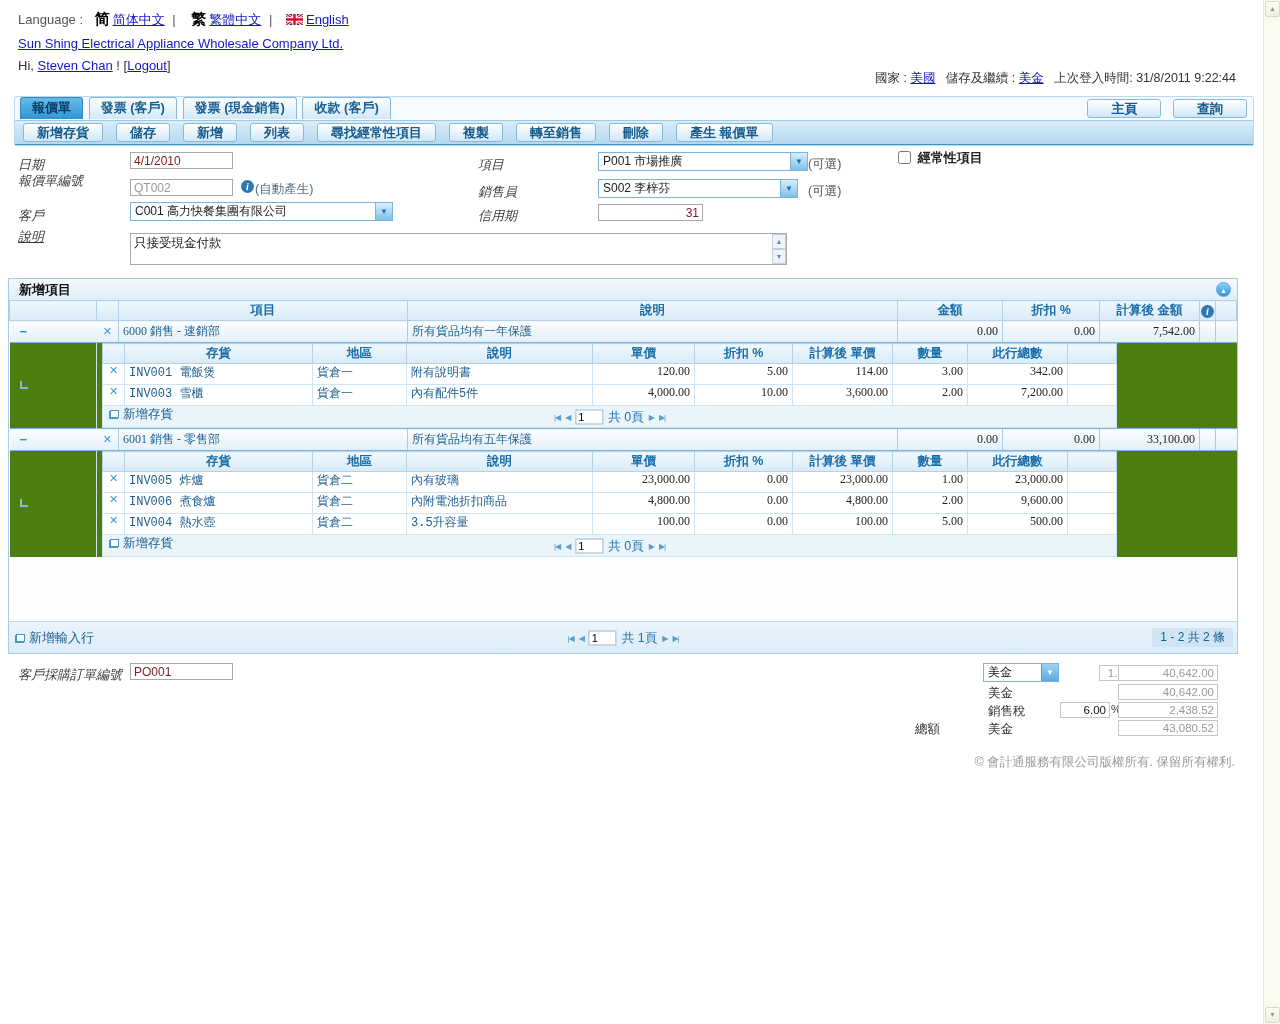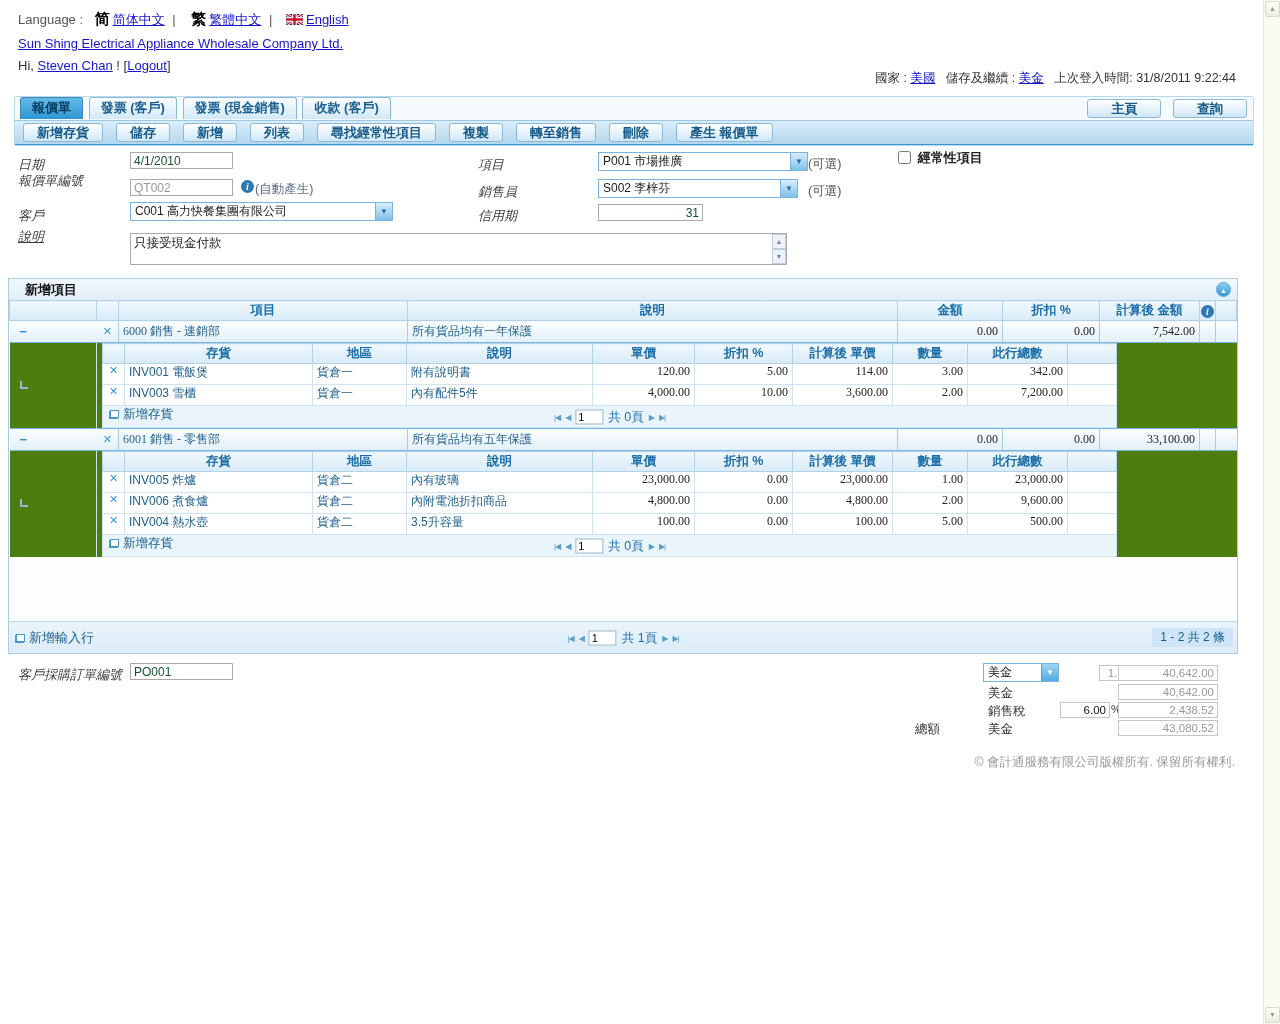--- a/index.html
+++ b/index.html
@@ -36,42 +36,42 @@
   .toolbar-row { height:25px; background:linear-gradient(#d9edf9,#b5d8ef);
          border-top:1px solid #9fc8e2; border-bottom:1px solid #3a96ce;
          display:flex; align-items:center; gap:13px; padding-left:8px; }
   .tb-btn { display:inline-block; height:19px; line-height:17px; padding:0 13px; text-align:center;
          font-weight:bold; font-size:13px; color:#155a8a; background:linear-gradient(#ffffff,#cfe7f6);
          border:1px solid #8cb8d8; border-radius:3px; cursor:pointer; white-space:nowrap; }
 
   
   .flabel { position:absolute; color:#3c3c3c;font-style:italic; }
   .tinput { position:absolute; border:1px solid #a9a9a9; height:17px; font-size:12px; padding:0 3px;
-            color:#14532d; background:#fff; font-family:inherit; }
+            color:#7f1d1d; background:#fff; font-family:inherit; }
   .tinput.ro { color:#999; }
   .combo { position:absolute; height:19px; border:1px solid #7ab4de; background:#fff; display:flex; cursor:pointer; }
   .combo-text { flex:1; font-size:12px; line-height:17px; padding:0 4px; color:#222; white-space:nowrap; overflow:hidden; }
   .combo-btn { width:17px; background:linear-gradient(#d9eefb,#7fc0ea); border-left:1px solid #7ab4de;
                color:#1d6fae; font-size:8px; line-height:17px; text-align:center; }
   .hint { position:absolute; color:#555; font-size:12.5px; }
   .info-ic { display:inline-block; width:13px; height:13px; border-radius:50%; background:#2d77b3;
              color:#fff; font:italic bold 10px/13px "Liberation Serif",serif; text-align:center; }
   .desc-wrap { position:absolute; left:130px; top:233px; width:657px; height:32px;
                border:1px solid #a9a9a9; background:#fff; }
   .desc-area { width:640px; height:30px; border:none; resize:none; font-family:inherit; font-size:12.5px;
                padding:1px 3px; color:#222; outline:none; overflow:hidden; }
   .spinners { position:absolute; right:0; top:0; width:14px; height:30px; }
   .spin { display:block; width:14px; height:15px; background:#edf3f9; border:1px solid #bcd0e0;
           color:#6b8ba3; font-size:7px; line-height:13px; text-align:center; }
   .chk-row { position:absolute; left:898px; top:149px; font-weight:bold; color:#222; }
   .chk-row input { vertical-align:-2px; margin-right:3px; }
 
   
   .panel { position:absolute; left:8px; top:278px; width:1230px; border:1px solid #a9cce4; background:#fdfeff; }
-  .panel-title { position:relative; height:21px; line-height:21px; padding-left:16px; font-weight:bold;
+  .panel-title { position:relative; height:21px; line-height:21px; padding-left:10px; font-weight:bold;
                  color:#111; background:linear-gradient(#f2f9fd,#e0eef8); }
   .collapse-btn { position:absolute; right:6px; top:3px; width:15px; height:15px; border-radius:50%;
                  background:linear-gradient(#8fd0f2,#3096d3); color:#fff; font-size:7px; line-height:15px;
                  text-align:center; cursor:pointer; border:1px solid #5aa6d6; }
   table { border-collapse:collapse; table-layout:fixed; }
   .outer-t { width:1228px; }
   .outer-t th { height:20px; background:linear-gradient(#f0f8fd,#d8ebf8); color:#1a6da8;
                 font-size:12.5px; font-weight:bold; border:1px solid #b3d2e8; }
   .grow td { height:22px; background:linear-gradient(#fbfdfe,#e2eff9);
              border-top:1px solid #79b5de; border-bottom:1px solid #79b5de; font-size:12px; }
@@ -81,21 +81,21 @@
   .minus-ic { color:#2e8fd0; font-weight:bold; font-size:13px; padding-left:10px; cursor:pointer; }
   .del-ic { color:#3e96d1; font-weight:bold; font-size:11px; text-align:center; display:block; cursor:pointer; }
   .subrow td { background:#4d7c0f; vertical-align:top; }
   .gutter { background:linear-gradient(#f7fafc,#edf3f8); border-right:1px solid #cfe2f1; position:relative; }
   .l-ic { position:absolute; left:10px; top:45%; width:8px; height:8px;
           border-left:2px solid #8fb8d8; border-bottom:2px solid #8fb8d8; }
   .inner-t { width:1015px; margin-left:5px; background:#fff; border:1px solid #bcd7ea; }
   .inner-t th { height:20px; background:linear-gradient(#f0f8fd,#d8ebf8); color:#1a6da8;
                 font-size:12.5px; font-weight:bold; border:1px solid #b3d2e8; }
   .inner-t td { height:21px; border:1px solid #cfe4f2; font-size:12px; background:#fff; }
-  .i-text { color:#1d5e8d; padding-left:4px; font-family:Liberation Sans, sans-serif; }
+  .i-text { color:#1d5e8d; padding-left:4px; font-family:Liberation Mono, monospace; }
   .i-num { text-align:right; padding-right:4px; color:#222; }
   .ifoot td { background:#e9f4fb; position:relative; }
   .addlink { color:#1d5f8f; cursor:pointer; white-space:nowrap; padding-left:6px; font-size:12.5px; }
   .add-ic { display:inline-block; width:10px; height:9px; position:relative; margin-right:4px; vertical-align:-1px; }
   .add-ic::before { content:""; position:absolute; left:0; bottom:0; width:7px; height:6px; border:1px solid #4a97cc; background:#dceefb; }
   .add-ic::after { content:""; position:absolute; right:0; top:0; width:7px; height:6px; border:1px solid #4a97cc; background:#fff; }
   .pager { position:absolute; left:50%; top:50%; transform:translate(-50%,-50%); white-space:nowrap;
            display:flex; align-items:center; gap:5px; }
   .pg-ic { color:#5b9cc9; font-size:8px; cursor:pointer; letter-spacing:-1px; }
   .pg-input { width:28px; height:15px; border:1px solid #9ab6cc; font-size:11px; padding:0 2px; }

